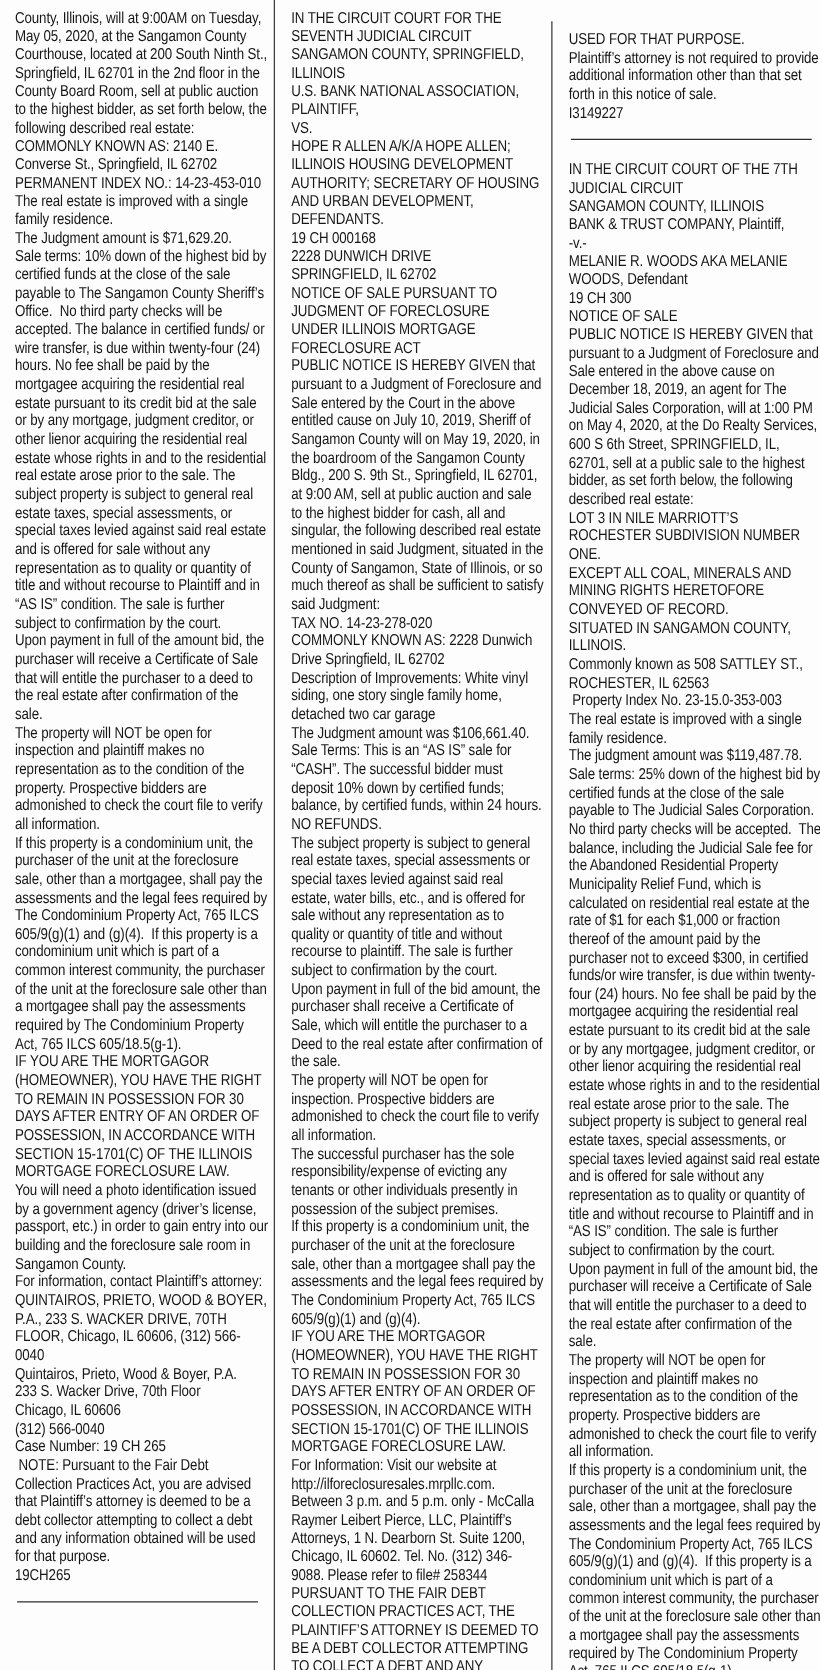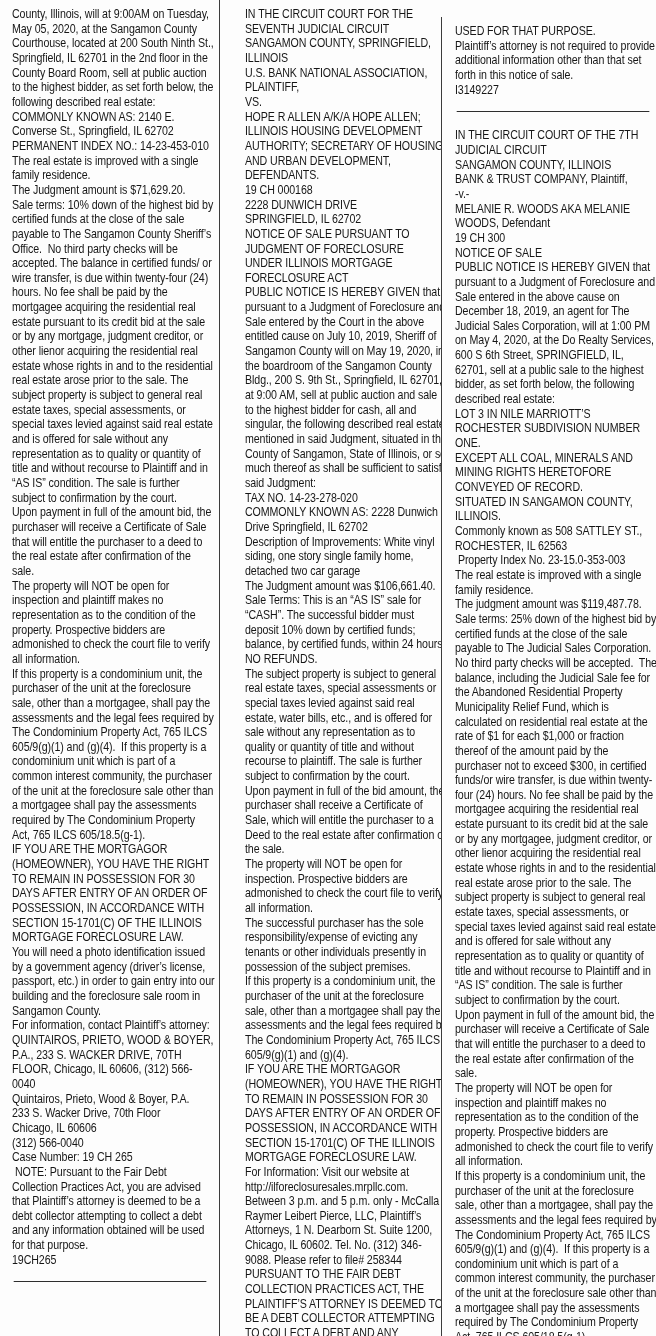--- a/index.html
+++ b/index.html
@@ -16,21 +16,21 @@
     font-family: "Liberation Sans", sans-serif;
   }
   .col {
     position: absolute;
     top: 0;
     height: 1336px;
     overflow: hidden;
     box-sizing: border-box;
   }
   .col-0 { left: 0;     width: 219px; }
-  .col-1 { left: 219px; width: 222px; border-left: 1px solid #3c3c3c; padding-left: 12px; }
+  .col-1 { left: 219px; width: 222px; border-left: 1px solid #3c3c3c; }
   .col-2 { left: 441px; width: 215px; border-left: 1px solid #3c3c3c; margin-top: 17px; }
 
   .col-inner {
     width: 240px;
     transform: scaleX(0.845);
     transform-origin: left top;
     padding-top: 7px;
     margin-left: 12px;
   }
   .col-1 .col-inner, .col-2 .col-inner { margin-left: 13px; }

